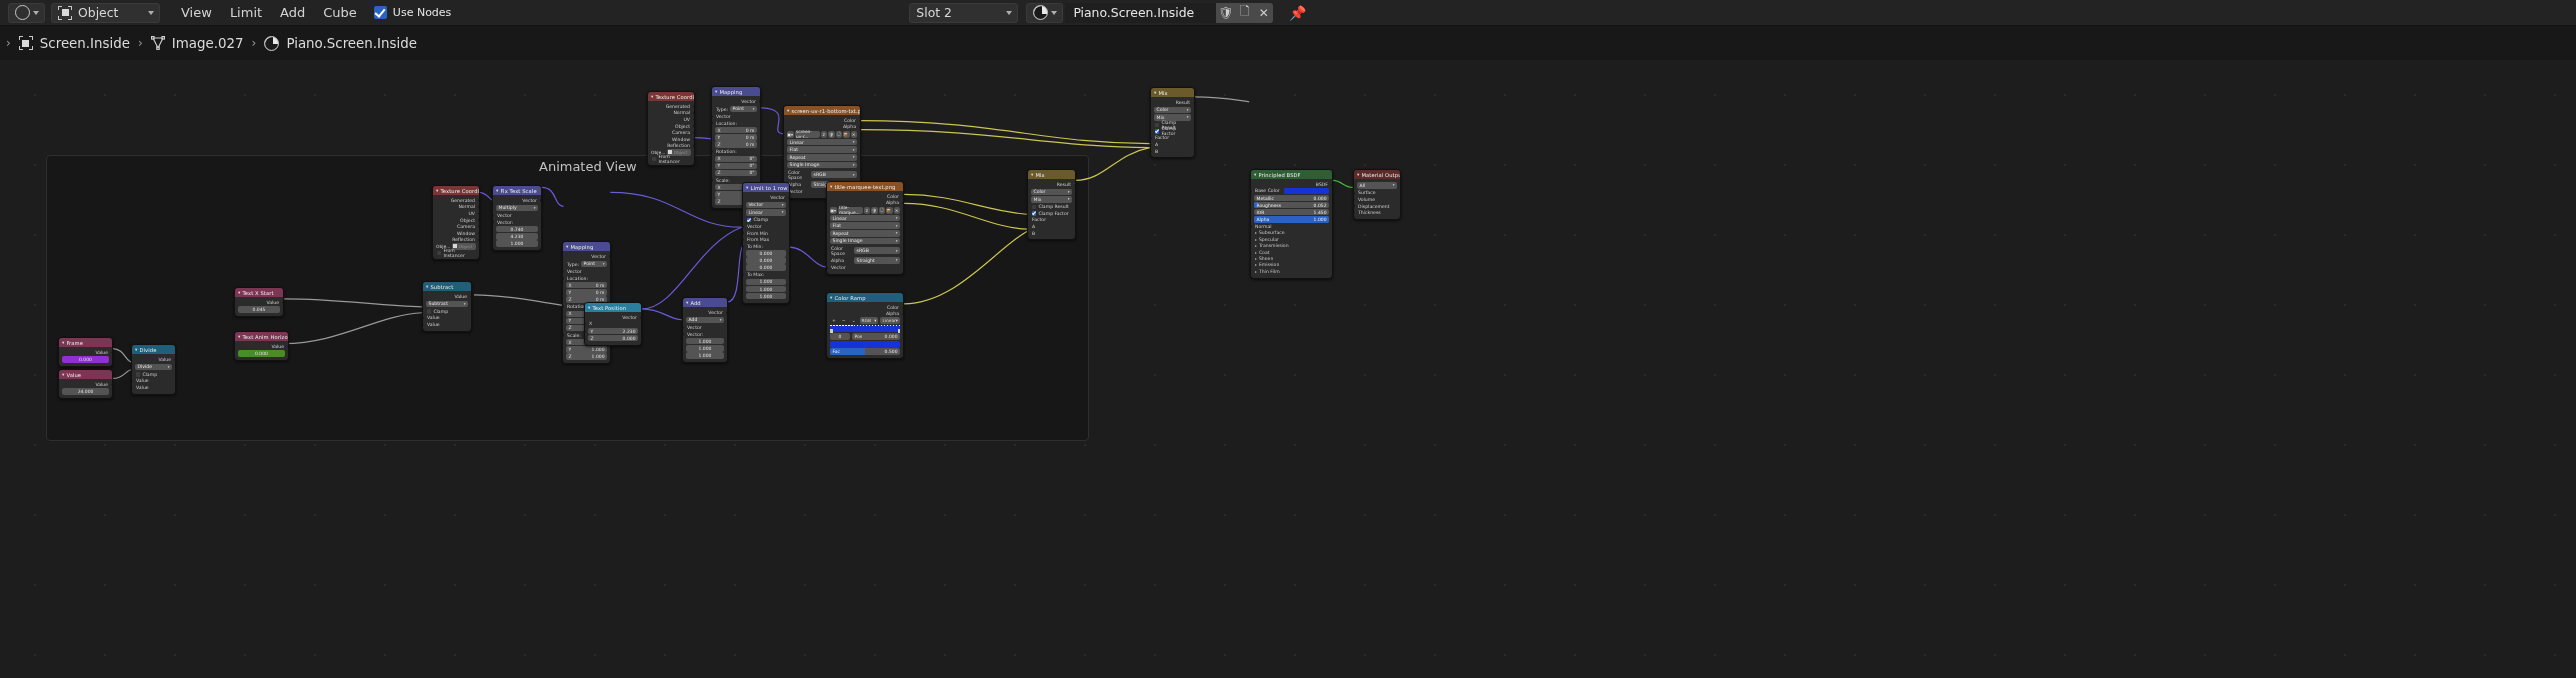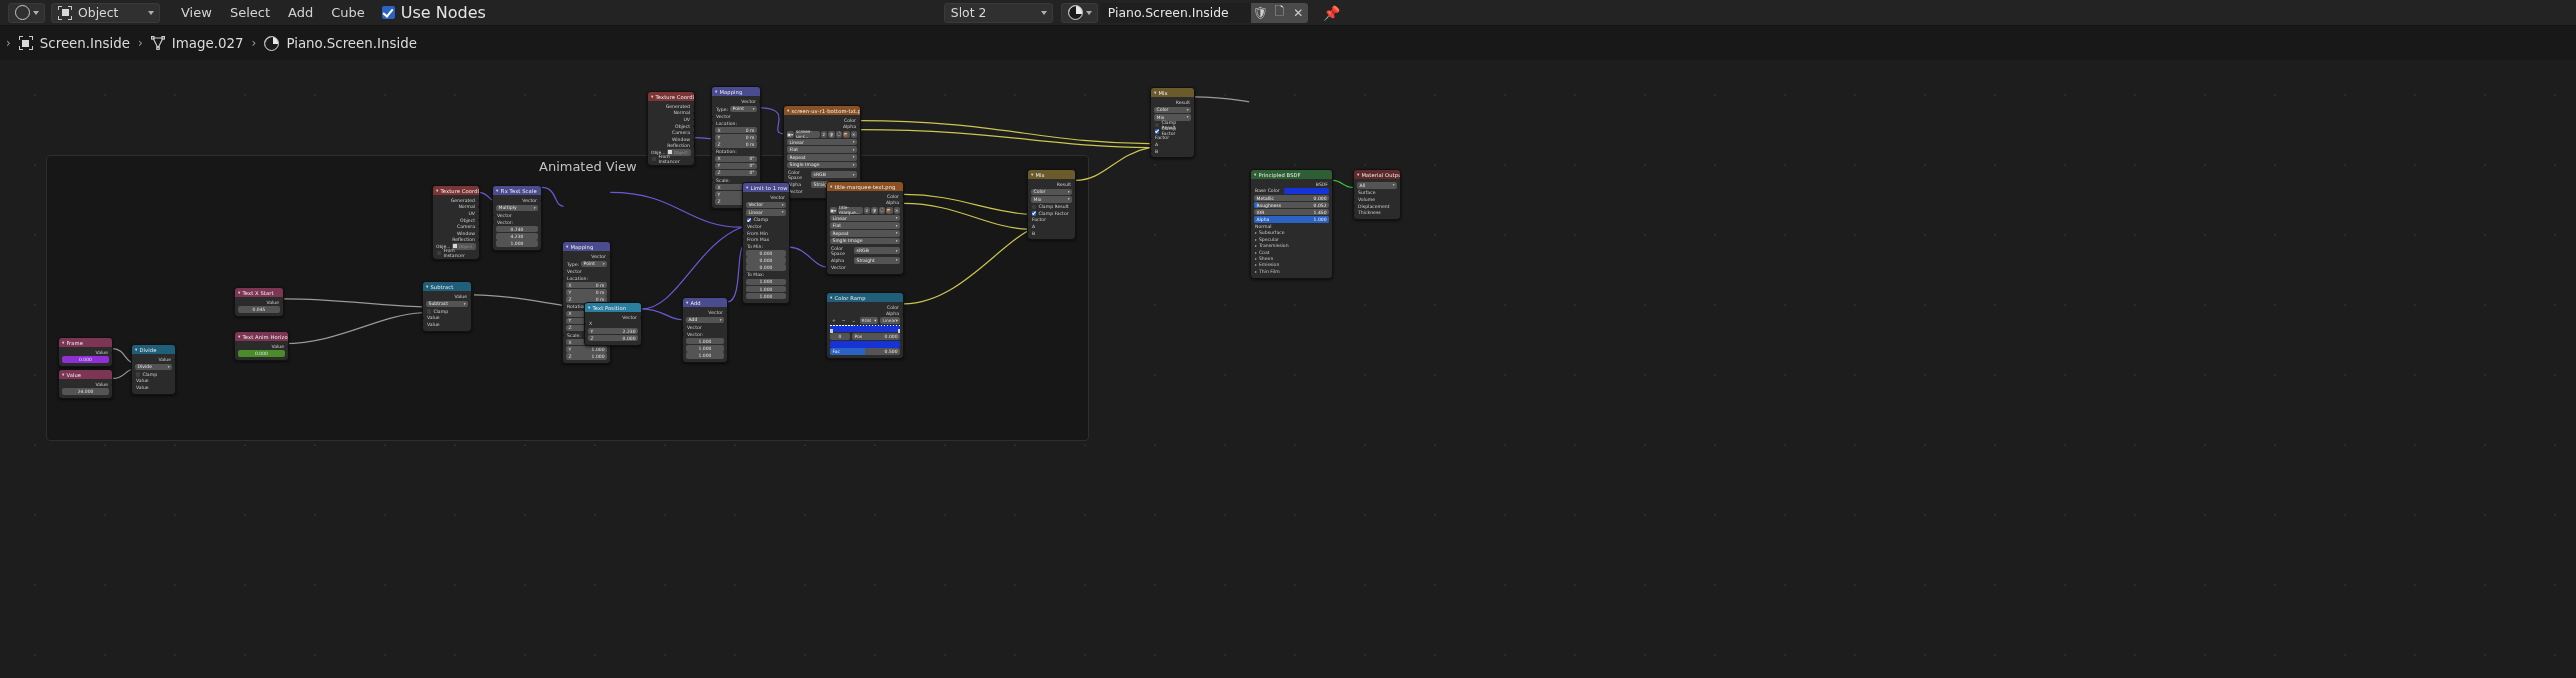--- a/index.html
+++ b/index.html
@@ -168,27 +168,27 @@
           <i class="bl"></i>
           <i class="br"></i>
           <b></b>
         </span>
       <span>Object</span>
     </span>
     <span class="chev">▾</span>
   </div>
   <div style="width:12px"></div>
   <div class="menuitem">View</div>
-  <div class="menuitem">Select</div>
+  <div class="menuitem">Limit</div>
   <div class="menuitem">Add</div>
   <div class="menuitem">Cube</div>
   <div style="width:8px"></div>
   <div style="display:flex;align-items:center;gap:6px;">
     <span class="cbx"></span>
-    <span style="font-size:16px">Use Nodes</span>
+    <span style="font-size:11px">Use Nodes</span>
   </div>
 
   <div style="width:458px"></div>
 
   <div class="hbtn" style="width:109px;justify-content:space-between;">
     <span>Slot 2</span>
     <span class="chev">▾</span>
   </div>
   <div style="width:8px"></div>
   <div class="hbtn">

